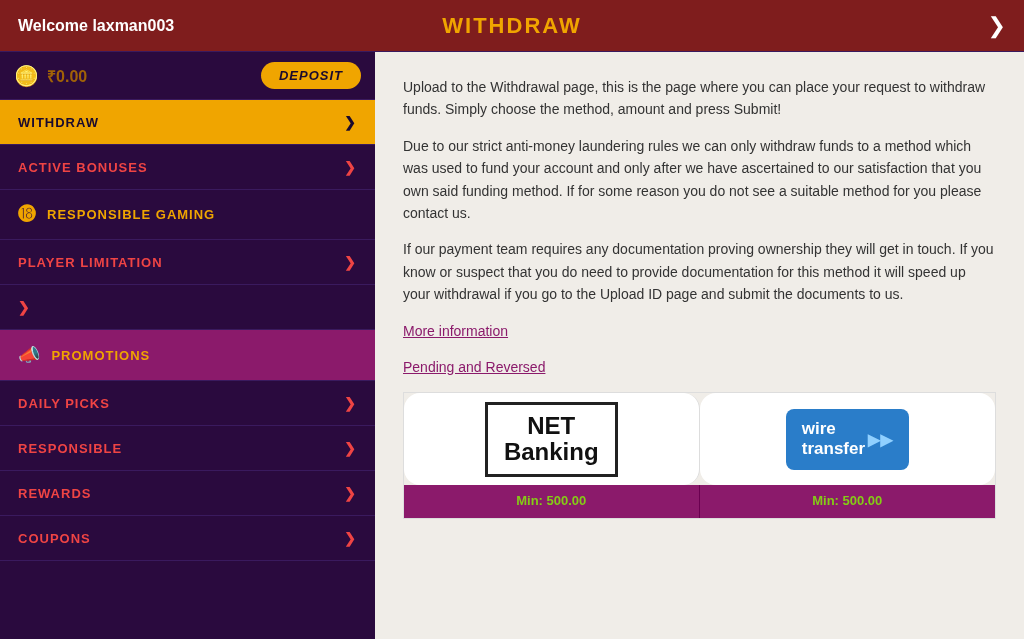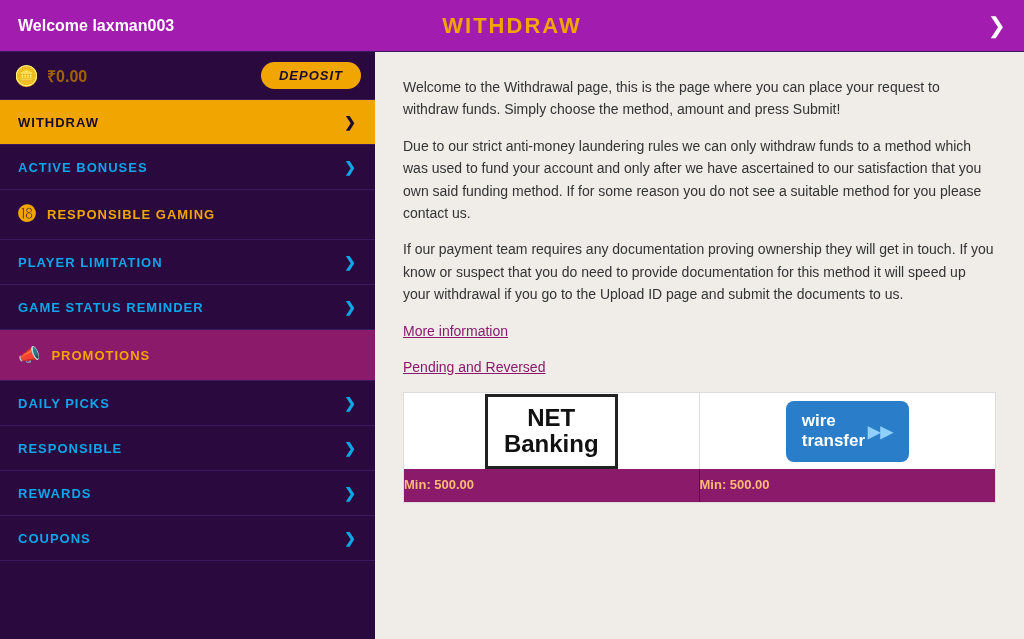--- a/index.html
+++ b/index.html
@@ -8,21 +8,21 @@
       height: 639px;
       font-family: Arial, sans-serif;
       display: flex;
       flex-direction: column;
       background: #1a0a2e;
       overflow: hidden;
     }
 
     
     .header {
-      background: #a21caf;
+      background: #7f1d1d;
       display: flex;
       align-items: center;
       justify-content: space-between;
       padding: 10px 18px;
       border-bottom: 1px solid #3a1a5e;
       min-height: 52px;
     }
     .header-left {
       color: #fff;
       font-size: 16px;
@@ -91,21 +91,21 @@
       letter-spacing: 1px;
       font-style: italic;
     }
 
     
     .sidebar-item {
       display: flex;
       align-items: center;
       justify-content: space-between;
       padding: 14px 18px;
-      color: #0ea5e9;
+      color: #ef4444;
       font-size: 13px;
       font-weight: bold;
       letter-spacing: 1px;
       border-bottom: 1px solid #3a1a5e;
       cursor: pointer;
     }
     .sidebar-item.active-withdraw {
       background: #f0a500;
       color: #1a0a2e;
     }
@@ -157,25 +157,26 @@
     }
     .payment-method {
       flex: 1;
       display: flex;
       flex-direction: column;
       align-items: center;
     }
     .payment-logo {
       background: #fff;
       width: 100%;
-      height: 76px;
+      height: 92px;
       display: flex;
       align-items: center;
       justify-content: center;
       border-right: 1px solid #ddd;
+      border-radius: 16px;
     }
     .payment-method:last-child .payment-logo {
       border-right: none;
     }
     .net-banking-logo {
       border: 3px solid #222;
       padding: 8px 16px;
       font-size: 22px;
       font-weight: 900;
       color: #111;
@@ -196,22 +197,23 @@
     .wire-arrows {
       font-size: 16px;
       color: #90d0ff;
     }
     .wire-text {
       line-height: 1.2;
       font-size: 17px;
     }
     .payment-min {
       background: #8b1a6b;
-      color: #fdba74;
+      color: #84cc16;
       width: 100%;
+      text-align: center;
       padding: 6px 0;
       font-size: 13px;
       font-weight: bold;
       border-right: 1px solid #6a0050;
     }
     .payment-method:last-child .payment-min {
       border-right: none;
     }
   </style>
 </head>
@@ -249,21 +251,20 @@
         <span>RESPONSIBLE GAMING</span>
       </div>
     </div>
 
     <div class="sidebar-item">
       <span>PLAYER LIMITATION</span>
       <span class="chevron">❯</span>
     </div>
 
     <div class="sidebar-item">
-      <span>GAME STATUS REMINDER</span>
       <span class="chevron">❯</span>
     </div>
 
     <div class="sidebar-item active-promotions">
       <div class="sidebar-item-inner">
         <span class="item-icon">📣</span>
         <span>PROMOTIONS</span>
       </div>
     </div>
 
@@ -283,21 +284,21 @@
     </div>
 
     <div class="sidebar-item">
       <span>COUPONS</span>
       <span class="chevron">❯</span>
     </div>
 
   </div>
 
   <div class="content">
-    <p>Welcome to the Withdrawal page, this is the page where you can place your request to withdraw funds. Simply choose the method, amount and press Submit!</p>
+    <p>Upload to the Withdrawal page, this is the page where you can place your request to withdraw funds. Simply choose the method, amount and press Submit!</p>
     <p>Due to our strict anti-money laundering rules we can only withdraw funds to a method which was used to fund your account and only after we have ascertained to our satisfaction that you own said funding method. If for some reason you do not see a suitable method for you please contact us.</p>
     <p>If our payment team requires any documentation proving ownership they will get in touch. If you know or suspect that you do need to provide documentation for this method it will speed up your withdrawal if you go to the Upload ID page and submit the documents to us.</p>
     <p>
       <span class="link-text">More information</span>
     </p>
     <p>
       <span class="link-text">Pending and Reversed</span>
     </p>
 
     <div class="payment-container">

